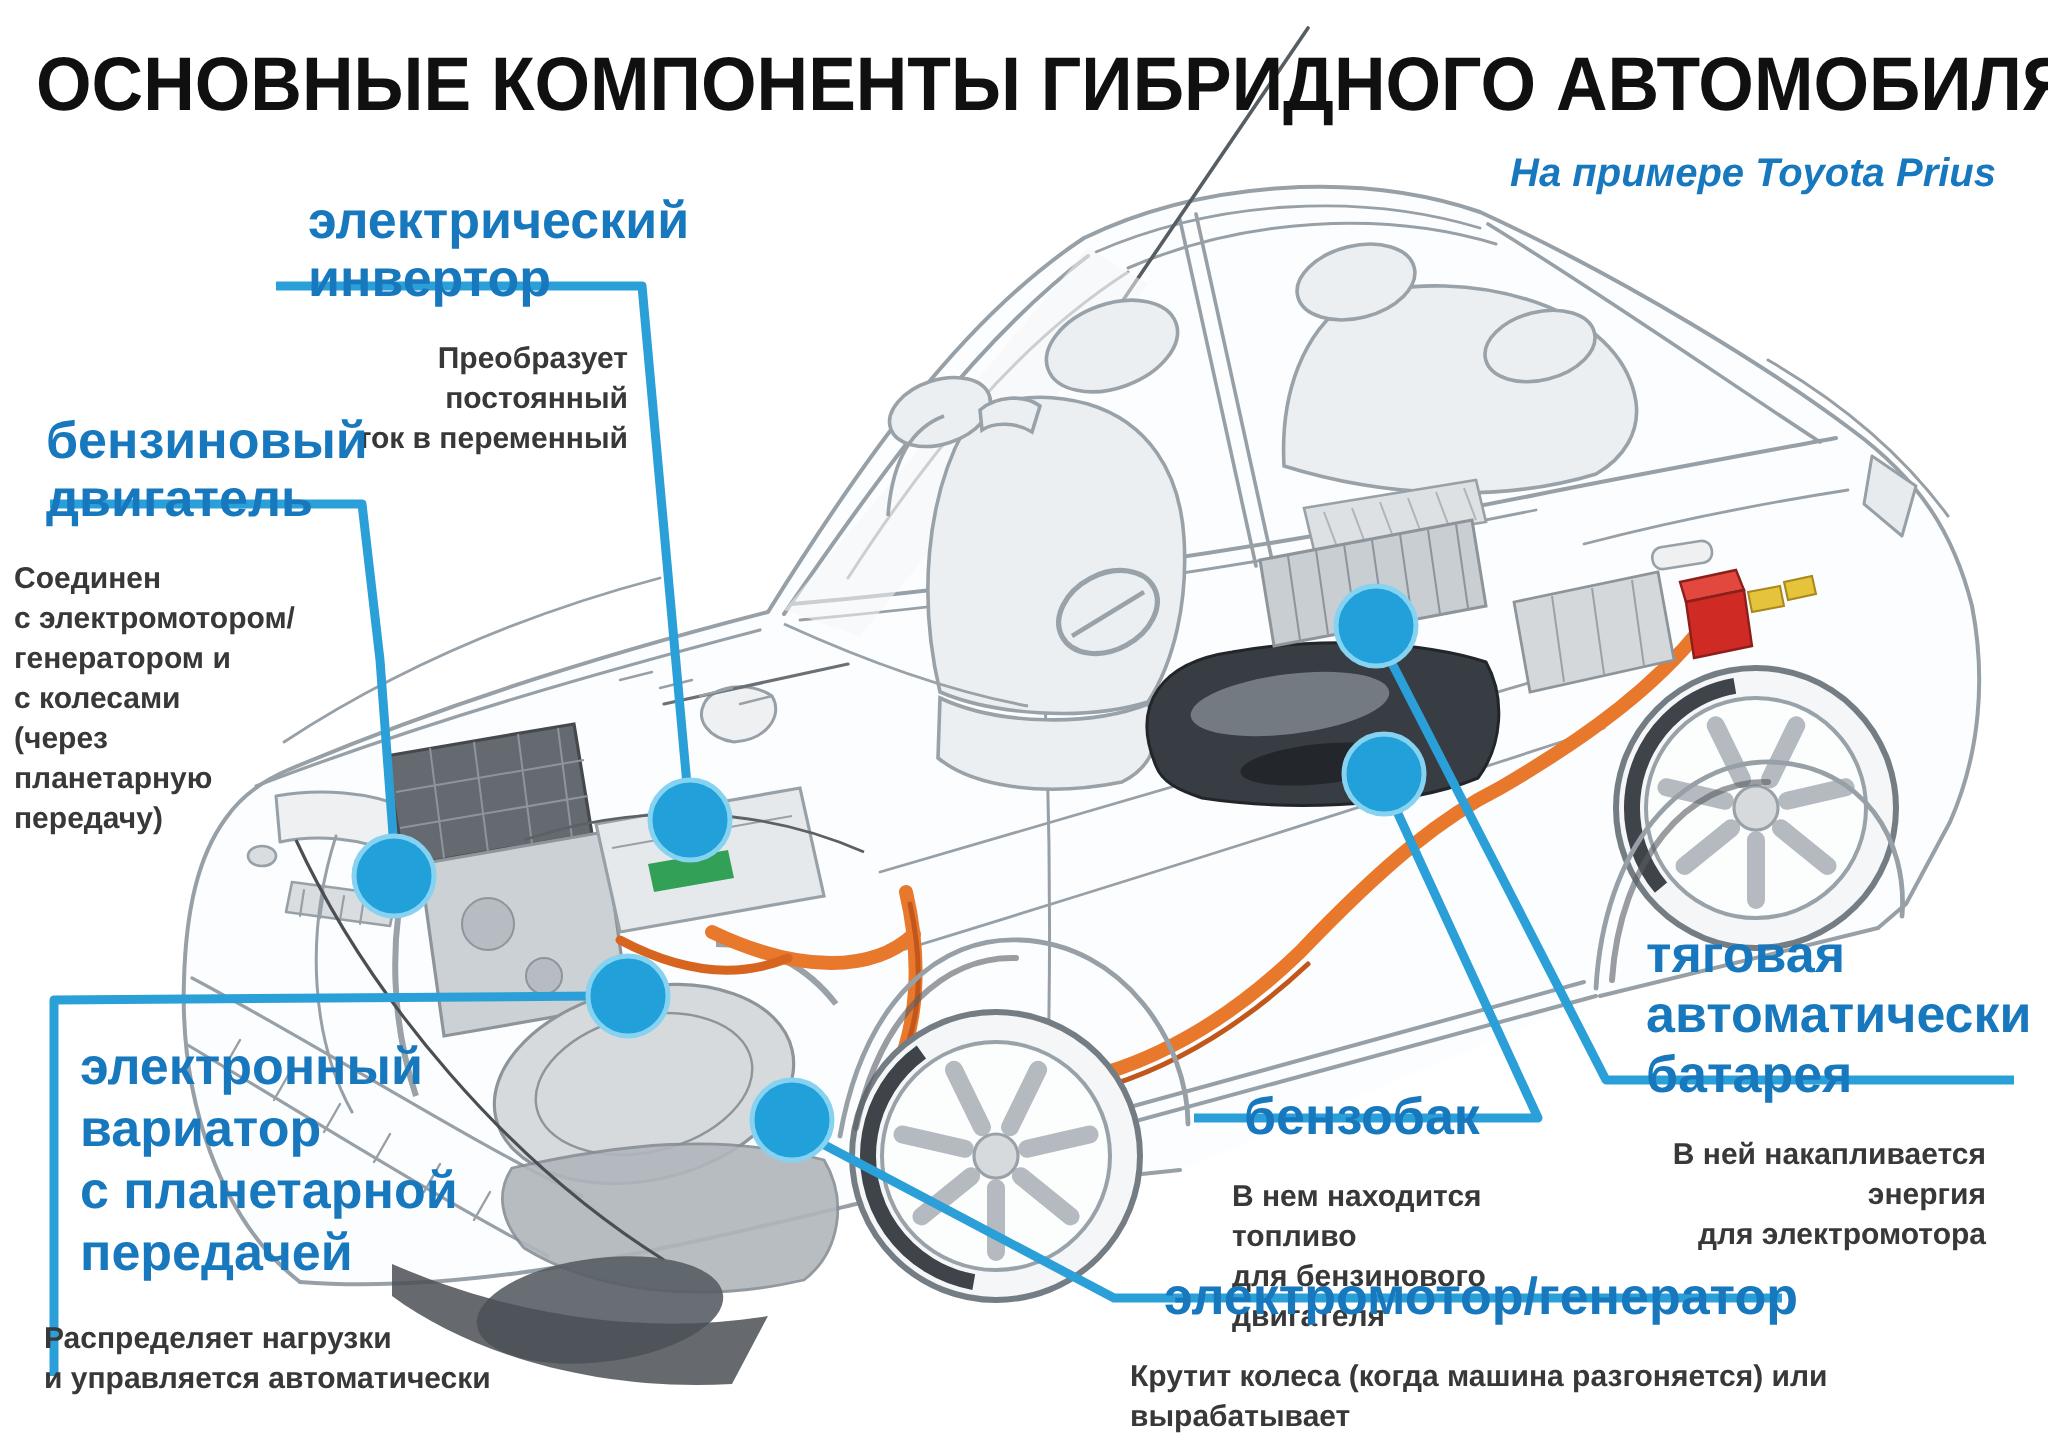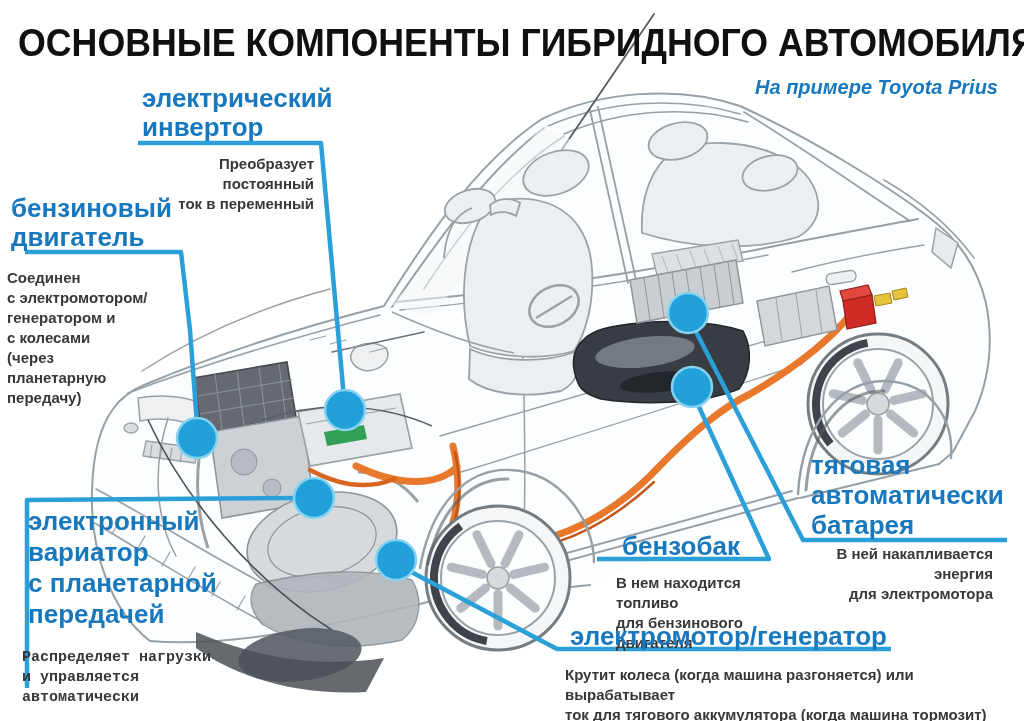--- a/index.html
+++ b/index.html
@@ -13,31 +13,31 @@
   .overlay{z-index:2;}
   .connector{fill:none;stroke:var(--connector);stroke-width:4.5px;stroke-linejoin:round;}
   .dot{fill:var(--dot);stroke:var(--dotring);stroke-width:2.5px;}
   .page-title{position:absolute;left:18px;top:22px;margin:0;white-space:nowrap;
       font-size:38px;font-weight:800;letter-spacing:0px;color:var(--ink);
       transform:scaleX(.94);transform-origin:left center;z-index:3;}
   .subtitle{position:absolute;right:26px;top:76px;margin:0;font-size:20px;font-weight:700;
       font-style:italic;color:var(--accent);z-index:3;}
   .label{position:absolute;z-index:3;}
   .label-title{color:var(--accent);font-size:26px;font-weight:600;line-height:29px;
-      white-space:pre-line;margin:4px;}
+      white-space:pre-line;margin:16px;}
   .label-desc{color:var(--desc);font-size:15px;font-weight:700;line-height:20px;
       white-space:pre-line;margin:0;}
   
   #lbl-inverter{left:138px;top:80px;width:184px;}
   #lbl-inverter .label-desc{margin-top:12px;width:176px;text-align:right;}
   #lbl-engine{left:7px;top:190px;width:190px;}
   #lbl-engine .label-desc{margin-top:16px;}
   #lbl-cvt{left:24px;top:502px;width:230px;}
   #lbl-cvt .label-title{line-height:31px;}
-  #lbl-cvt .label-desc{margin-top:18px;margin-left:-2px;font-family:Liberation Mono, monospace;}
+  #lbl-cvt .label-desc{margin-top:18px;margin-left:-2px;}
   #lbl-fueltank{left:598px;top:528px;width:200px;}
   #lbl-fueltank .label-title{margin-left:24px;}
   #lbl-fueltank .label-desc{margin-top:12px;margin-left:18px;}
   #lbl-motor{left:566px;top:618px;width:460px;}
   #lbl-motor .label-desc{margin-top:14px;margin-left:-1px;}
   #lbl-battery{left:807px;top:446px;width:200px;}
   #lbl-battery .label-title{line-height:30px;}
   #lbl-battery .label-desc{width:193px;margin-left:-7px;text-align:right;}
 </style>
 </head>

